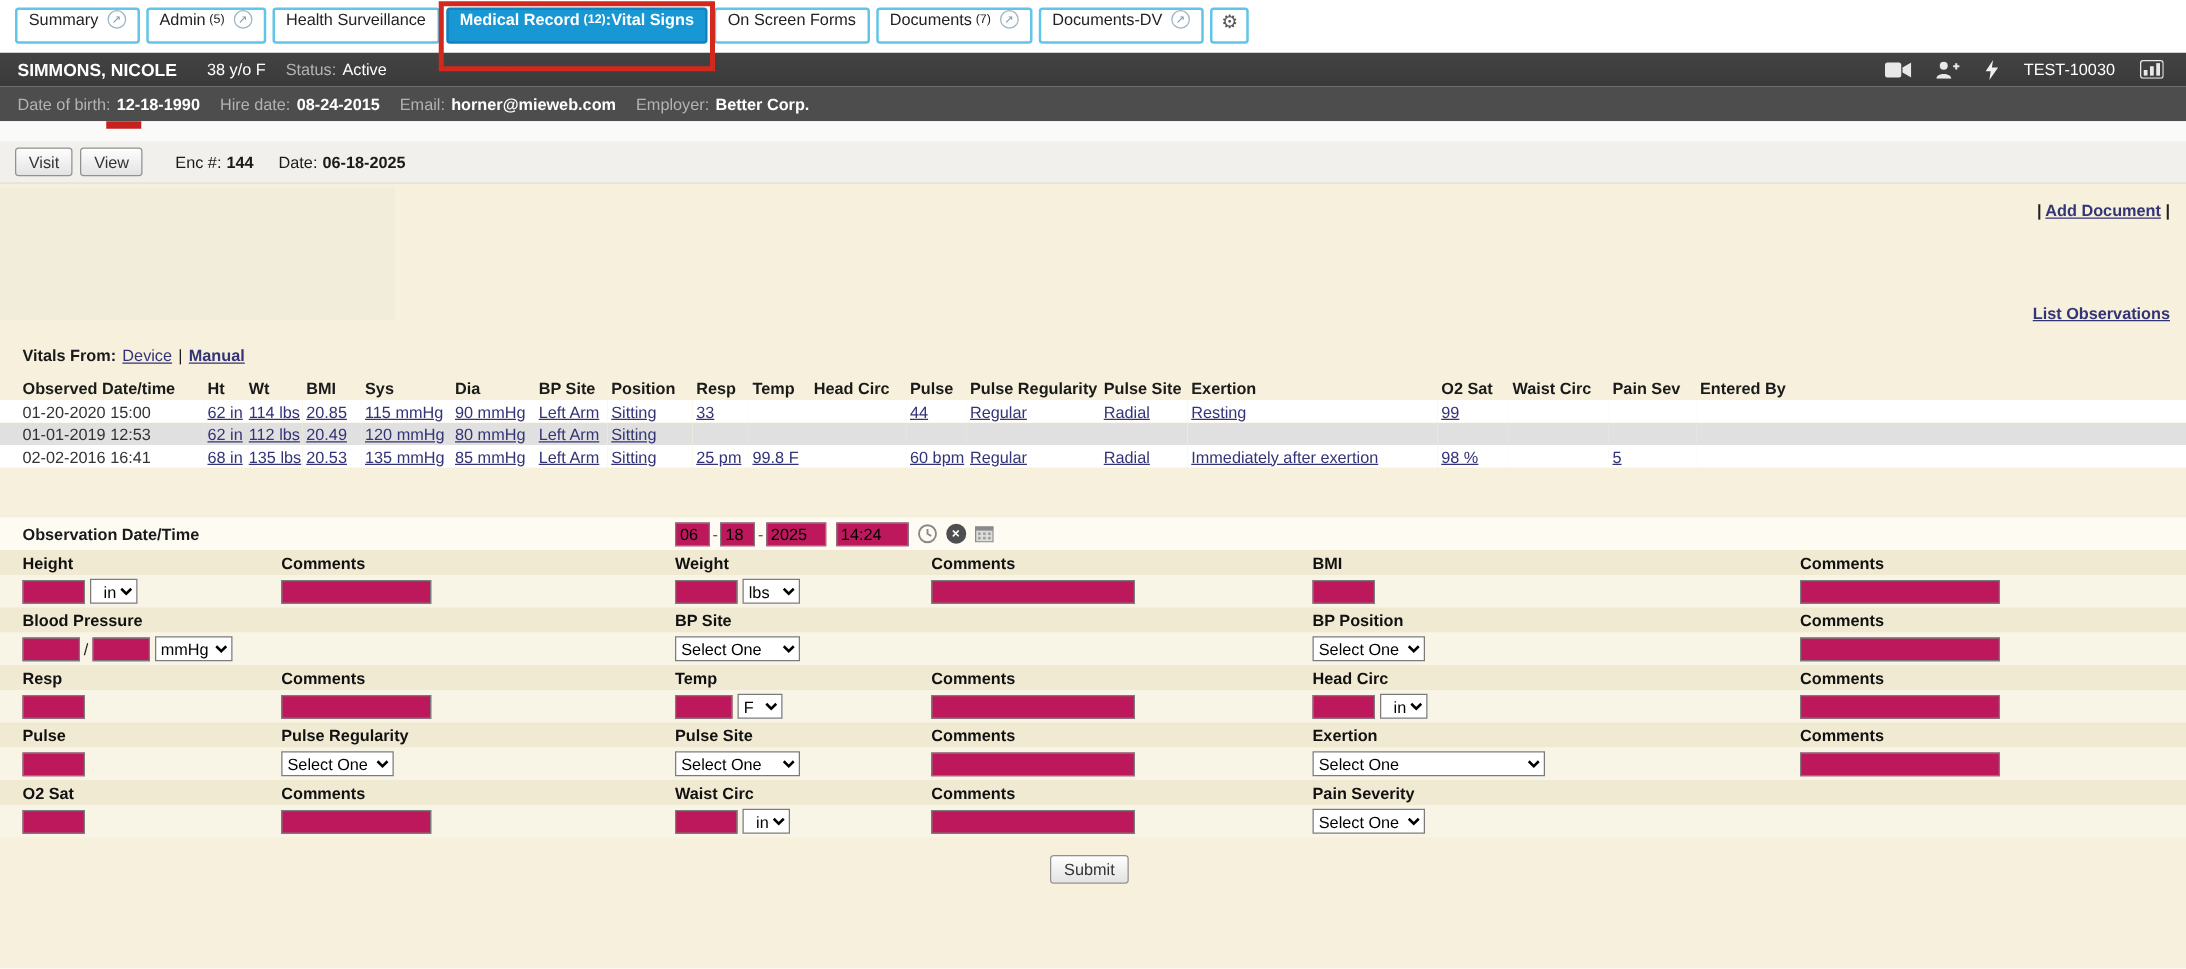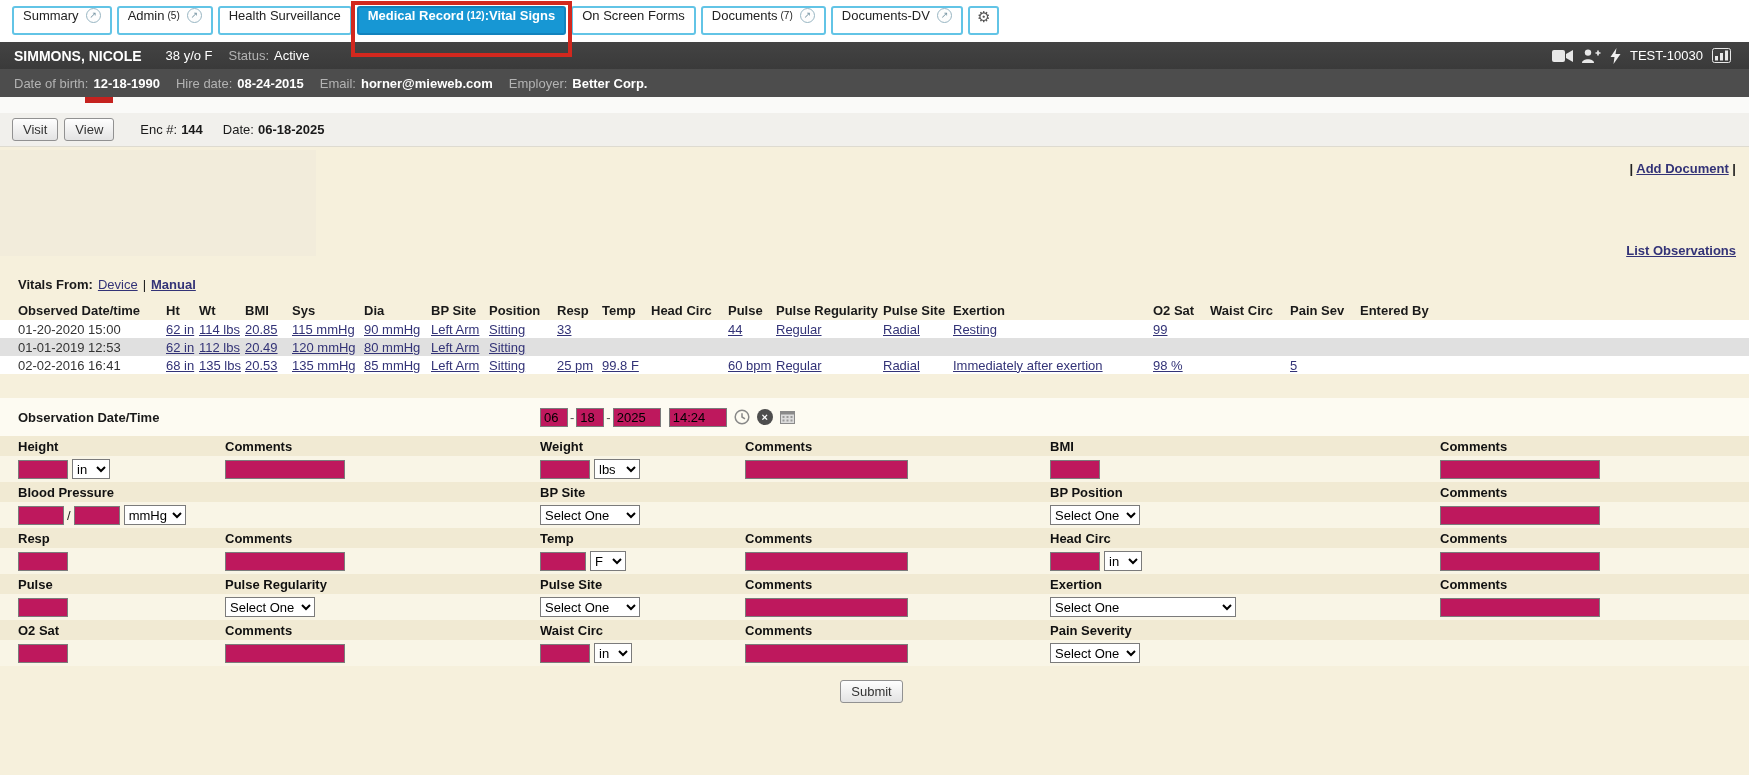--- a/index.html
+++ b/index.html
@@ -16,21 +16,21 @@
   .gear-tab{margin-left:5px;padding:0 7px;}
   .gear{font-size:15px;color:#555;}
   .click-annotation{position:absolute;left:-8px;top:-7px;width:calc(100% + 16px);height:56px;border:4px solid #d2281e;pointer-events:none;z-index:80;}
 
   
   .bar1{position:absolute;top:42px;left:0;width:100%;height:27px;background:linear-gradient(#434343,#3a3a3a);color:#fff;display:flex;align-items:center;padding:0 14px;}
   .pname{font-weight:bold;font-size:14px;margin-right:24px;}
   .age-sex{margin-right:16px;}
   .muted{color:#b3b3b3;}
   .bar1 .muted{margin-right:5px;}
-  .bar-icons{margin-left:auto;display:flex;align-items:center;gap:9px;padding-right:4px;justify-content:space-between;}
+  .bar-icons{margin-left:auto;display:flex;align-items:center;gap:20px;padding-right:4px;justify-content:space-between;}
   .chart-id{color:#fff;}
   .bicon{display:inline-flex;align-items:center;cursor:pointer;}
   .bar2{position:absolute;top:69px;left:0;width:100%;height:28px;background:#4d4d4d;display:flex;align-items:center;padding:0 14px;}
   .bar2 .muted{margin-right:5px;}
   .dval{color:#fff;font-weight:bold;margin-right:16px;}
 
   
   .strip{position:absolute;top:97px;left:0;width:100%;height:16px;background:#fafaf8;}
   .red-frag{position:absolute;left:85px;top:97px;width:28px;height:6px;background:#c5221f;z-index:40;}
   .toolbar{position:absolute;top:113px;left:0;width:100%;height:34px;background:#f1f0ec;display:flex;align-items:center;padding:0 12px;border-bottom:1px solid #dedbd0;}
@@ -53,28 +53,28 @@
   #vitals-table th{font-weight:bold;text-align:left;padding:2px 3px;height:20px;white-space:nowrap;overflow:hidden;margin-top:36px;}
   #vitals-table td{padding:1px 3px;height:18px;white-space:nowrap;overflow:hidden;background:#fff;color:#333;}
   #vitals-table tr.alt td{background:#e0e0e0;}
   #vitals-table th:first-child,#vitals-table td:first-child{padding-left:18px;}
   .cell-link{color:#333377;text-decoration:underline;}
 
   
   .frow{display:grid;grid-template-columns:207px 315px 205px 305px 390px 1fr;align-items:center;padding-left:18px;}
   .lblrow{height:20px;background:#f1ead3;font-weight:bold;color:#111;}
   .inprow{height:26px;background:#f9f5e6;}
-  .row-obs{height:38px;background:#fdfbf2;margin-top:24px;font-weight:bold;}
+  .row-obs{height:26px;background:#fdfbf2;margin-top:40px;font-weight:bold;}
   .obs-label{grid-column:1 / 3;}
   .obs-controls{grid-column:3 / 7;display:flex;align-items:center;font-weight:normal;}
   input[type="text"]{height:19px;border:1px solid #7b7b7b;background:#be185d;font-family:"Liberation Sans",sans-serif;font-size:13px;padding:0 3px;}
   select{height:20px;border:1px solid #7b7b7b;background:#fff;font-family:"Liberation Sans",sans-serif;font-size:13px;margin-left:4px;}
   .in-num{width:50px;} .in-bp{width:46px;}
   .c-sm{width:120px;} .c-md{width:163px;} .c-lg{width:160px;}
-  .sel-in{width:38px;} .sel-lbs{width:46px;} .sel-mmhg{width:62px;} .sel-f{width:36px;}
+  .sel-in{width:38px;text-align:right;} .sel-lbs{width:46px;} .sel-mmhg{width:62px;} .sel-f{width:36px;}
   .sel-one{width:100px;margin-left:0;} .sel-one-sm{width:90px;margin-left:0;} .sel-one-lg{width:186px;margin-left:0;}
   .slash{margin:0 3px;}
   .in-xs{width:28px;} .in-yr{width:48px;} .in-time{width:58px;margin-left:8px;}
   .dsep{margin:0 2px;color:#555;}
   .obs-ic{margin-left:7px;display:inline-flex;align-items:center;cursor:pointer;}
   .clear-ic{width:16px;height:16px;border-radius:50%;background:#4e4e4e;color:#fff;font-size:11px;line-height:16px;text-align:center;display:inline-block;font-weight:bold;}
   .submit-row{display:flex;justify-content:center;margin-top:14px;}
 </style>
 </head>
 <body>

